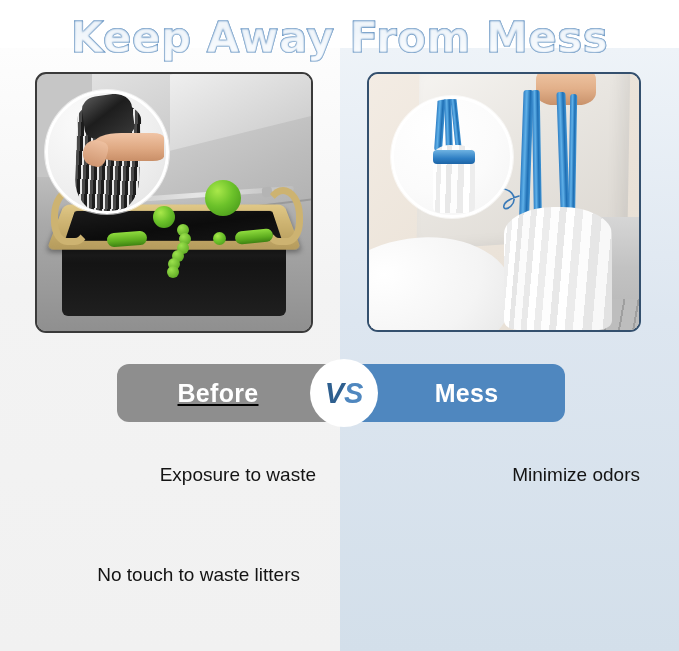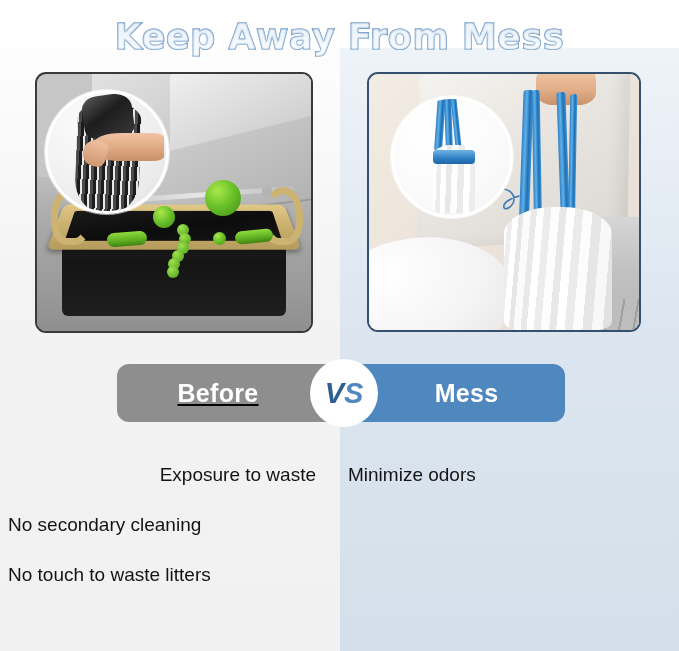--- a/index.html
+++ b/index.html
@@ -46,21 +46,21 @@
   .title-wrap {
     position: absolute;
     left: 0; top: 0;
     width: 679px; height: 50px;
     display: flex;
     align-items: center;
     justify-content: center;
     z-index: 8;
   }
   .title {
-    font-size: 35px;
+    font-size: 42px;
     font-weight: bold;
     letter-spacing: 0.5px;
     font-family: "DejaVu Sans", sans-serif;
     background: linear-gradient(180deg, #6f9fd0 0%, #5d93c9 35%, #a9c8e6 70%, #cfe0f2 100%);
     -webkit-background-clip: text;
     background-clip: text;
     color: transparent;
     -webkit-text-stroke: 1.1px #4a7fb5;
     paint-order: stroke fill;
     text-shadow: 0 0 2px rgba(255,255,255,0.9);
@@ -395,21 +395,21 @@
     color: #141414;
     box-sizing: border-box;
   }
   .ccell-left {
     width: 340px;
     text-align: right;
     padding-right: 24px;
   }
   .ccell-right {
     width: 300px;
-    text-align: left;
+    text-align: right;
     padding-left: 8px;
   }
 </style>
 </head>
 <body>
 
 <div id="page">
 
   <div class="bg-top"></div>
   <div class="bg-left"></div>
@@ -500,20 +500,19 @@
     <span class="vs-v">V</span>
     <span class="vs-s">S</span>
   </div>
 
   <div class="compare">
     <div class="crow">
       <div class="ccell ccell-left">Exposure to waste</div>
       <div class="ccell ccell-right">Minimize odors</div>
     </div>
     <div class="crow">
-      <div class="ccell ccell-right">No secondary cleaning</div>
     </div>
     <div class="crow">
       <div class="ccell ccell-right">No touch to waste litters</div>
     </div>
   </div>
 
 </div>
 
 </body></html>

